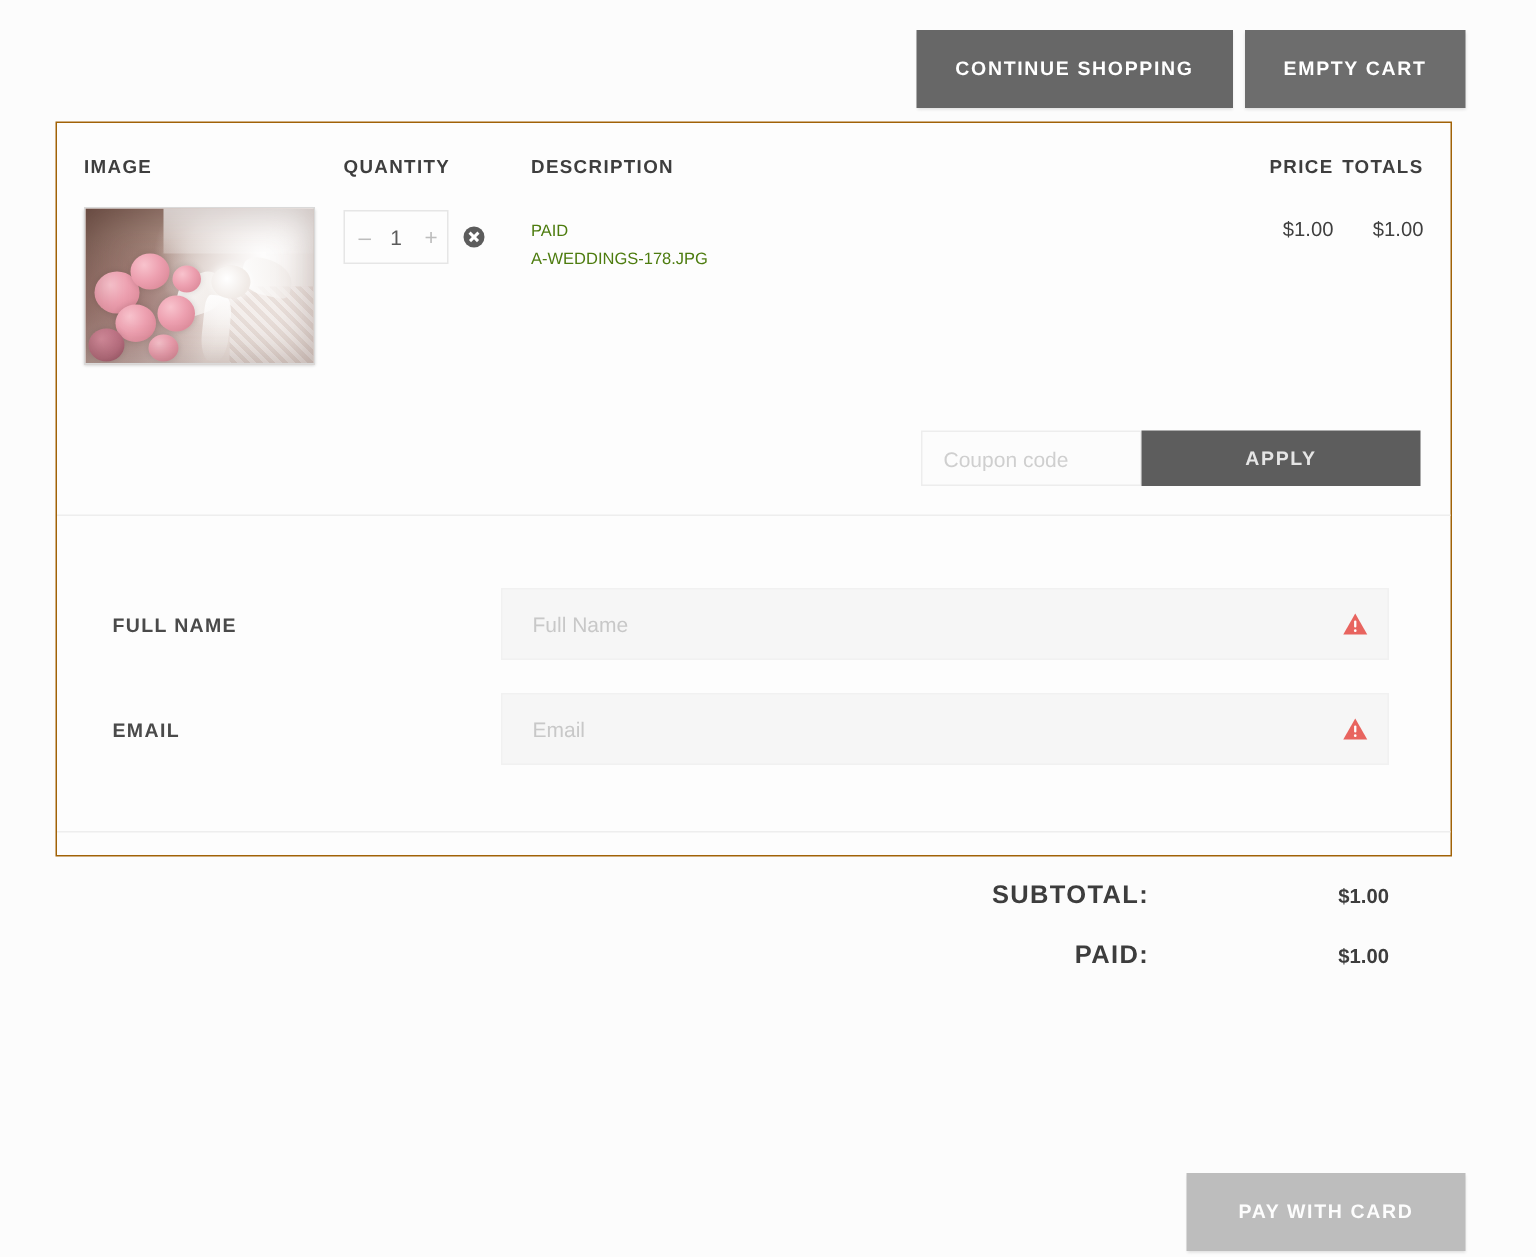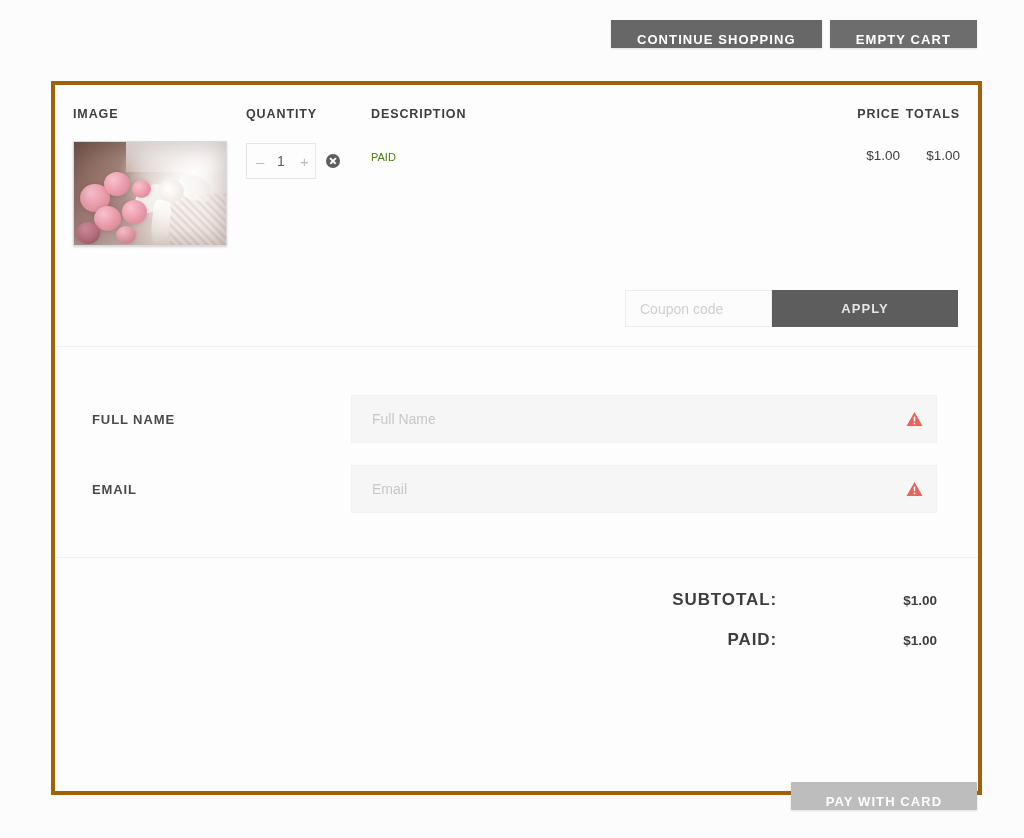--- a/index.html
+++ b/index.html
@@ -33,37 +33,37 @@
   .btn {
     border: 0;
     cursor: pointer;
     font-family: "Liberation Sans", sans-serif;
     font-weight: bold;
     letter-spacing: 1.1px;
     color: #ffffff;
     background: #6b6b6b;
     font-size: 13px;
     padding: 0 26px;
-    height: 28px;
+    height: 52px;
     line-height: 40px;
     white-space: nowrap;
     box-shadow: 0 1px 2px rgba(0,0,0,0.12);
   }
   .btn-continue { background: #676767; }
   .btn-empty    { background: #6d6d6d; }
 
   
   .card {
     position: absolute;
-    left: 51px;
+    left: 37px;
     top: 81px;
     width: 931px;
-    height: 714px;
+    height: 490px;
     background: #fdfdfd;
-    border: 4px solid #a16207;
+    border: 1px solid #a16207;
   }
 
   
   .cart-head {
     display: flex;
     align-items: center;
     padding: 22px 18px 10px 18px;
     font-size: 12.5px;
     font-weight: bold;
     color: #3e3e3e;
@@ -396,20 +396,21 @@
         <div class="qty-box">
           <button class="qty-btn">–</button>
           <span class="qty-val">1</span>
           <button class="qty-btn">+</button>
         </div>
         <div class="qty-remove"></div>
       </div>
 
       <div class="desc">
         <div>PAID</div>
+        <div>A-WEDDINGS-178.JPG</div>
       </div>
 
       <div class="price-cell">$1.00</div>
       <div class="totals-cell">$1.00</div>
     </div>
 
     <div class="coupon-row">
       <input class="coupon-input" type="text" placeholder="Coupon code" style="">
       <button class="btn-apply">APPLY</button>
     </div>

